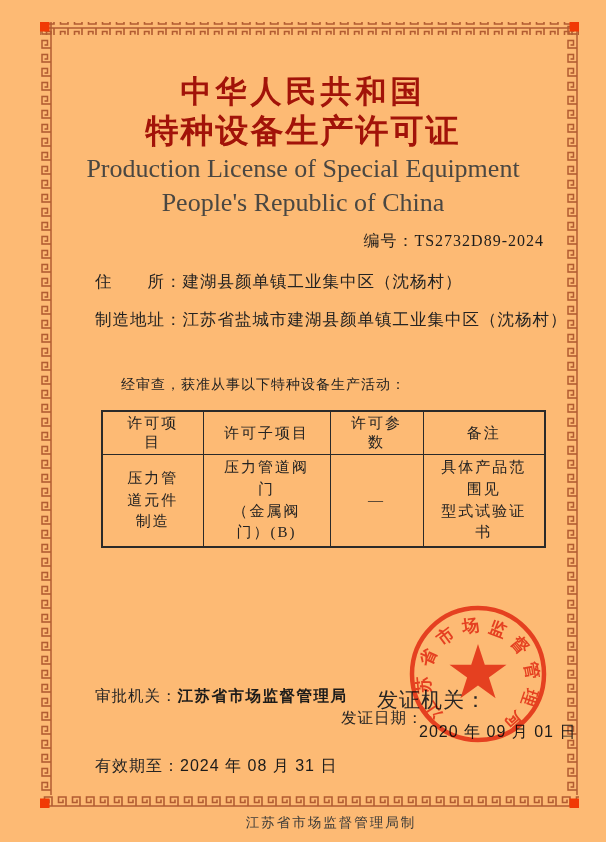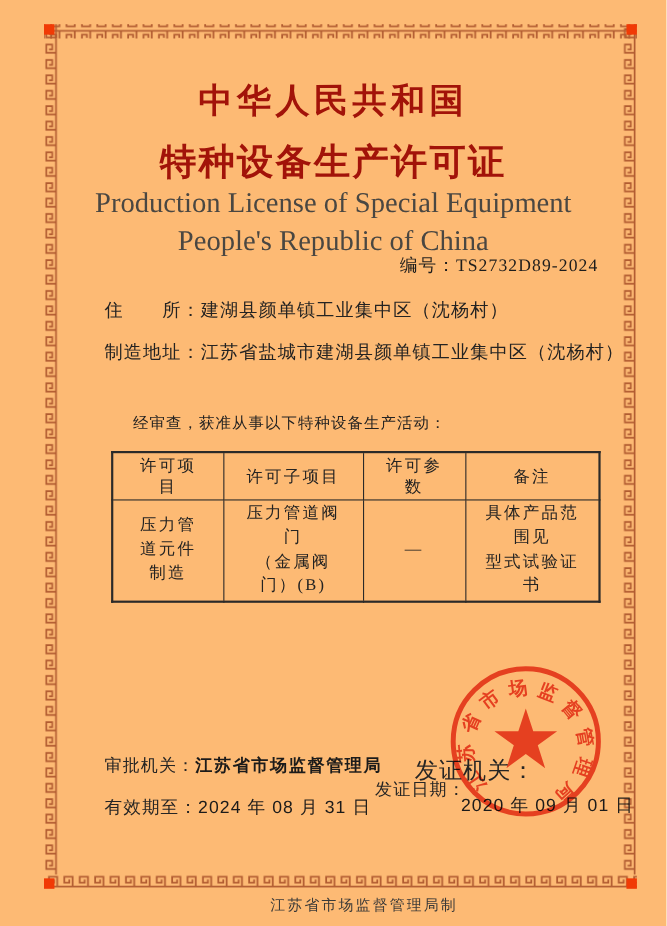--- a/index.html
+++ b/index.html
@@ -11,21 +11,21 @@
   .border-svg{position:absolute;left:0;top:0;}
 
   
   .title-block{position:absolute;left:0;top:74px;width:100%;text-align:center;}
   .cn-title-1{
     font-family:"Liberation Sans","DejaVu Sans",sans-serif;
     font-weight:700;font-size:31px;letter-spacing:4px;color:#a21309;margin:0;line-height:1.15;
   }
   .cn-title-2{
     font-family:"Liberation Sans","DejaVu Sans",sans-serif;
-    font-weight:700;font-size:33px;letter-spacing:2px;color:#a21309;margin:18px 0 0 0;line-height:1.15;
+    font-weight:700;font-size:33px;letter-spacing:2px;color:#a21309;margin:2px 0 0 0;line-height:1.15;
   }
   .en-title{
     font-family:"Liberation Serif","DejaVu Serif",serif;
     font-size:26px;color:#4a4742;margin:3px 0 0 0;line-height:1.2;font-weight:400;
   }
 
   
   .license-no{position:absolute;top:231px;right:62px;font-size:16px;letter-spacing:1px;color:#1e1d1c;}
 
   
@@ -47,21 +47,21 @@
   .license-table th{height:33px;}
   .license-table td{height:48px;white-space:pre-line;line-height:1.45;}
 
   
   .approval-line{position:absolute;left:95px;top:686px;font-size:15.5px;letter-spacing:1px;white-space:nowrap;}
   .approval-value{
     font-family:"Liberation Sans","DejaVu Sans",sans-serif;
     font-weight:700;letter-spacing:1.5px;color:#1c1b1a;
   }
   .issuing-label{position:absolute;left:377px;top:686px;font-size:21px;letter-spacing:1px;}
-  .validity-line{position:absolute;left:95px;top:724px;font-size:16px;letter-spacing:1px;white-space:nowrap;}
+  .validity-line{position:absolute;left:95px;top:756px;font-size:16px;letter-spacing:1px;white-space:nowrap;}
   .date-value{font-family:"Liberation Sans","DejaVu Sans",sans-serif;font-weight:400;color:#1c1b1a;}
   .issue-date-label{position:absolute;left:341px;top:708px;font-size:15.5px;letter-spacing:1px;}
   .issue-date-value{position:absolute;left:419px;top:722px;font-size:16px;letter-spacing:1px;white-space:nowrap;}
 
   
   .stamp-svg{position:absolute;left:393px;top:589px;mix-blend-mode:multiply;opacity:.88;}
   .stamp-circle{fill:none;stroke:#e4402c;stroke-width:4.5;}
   .stamp-star{fill:#e4402c;}
   .stamp-char{
     fill:#e4402c;font-size:17px;font-weight:700;text-anchor:middle;

